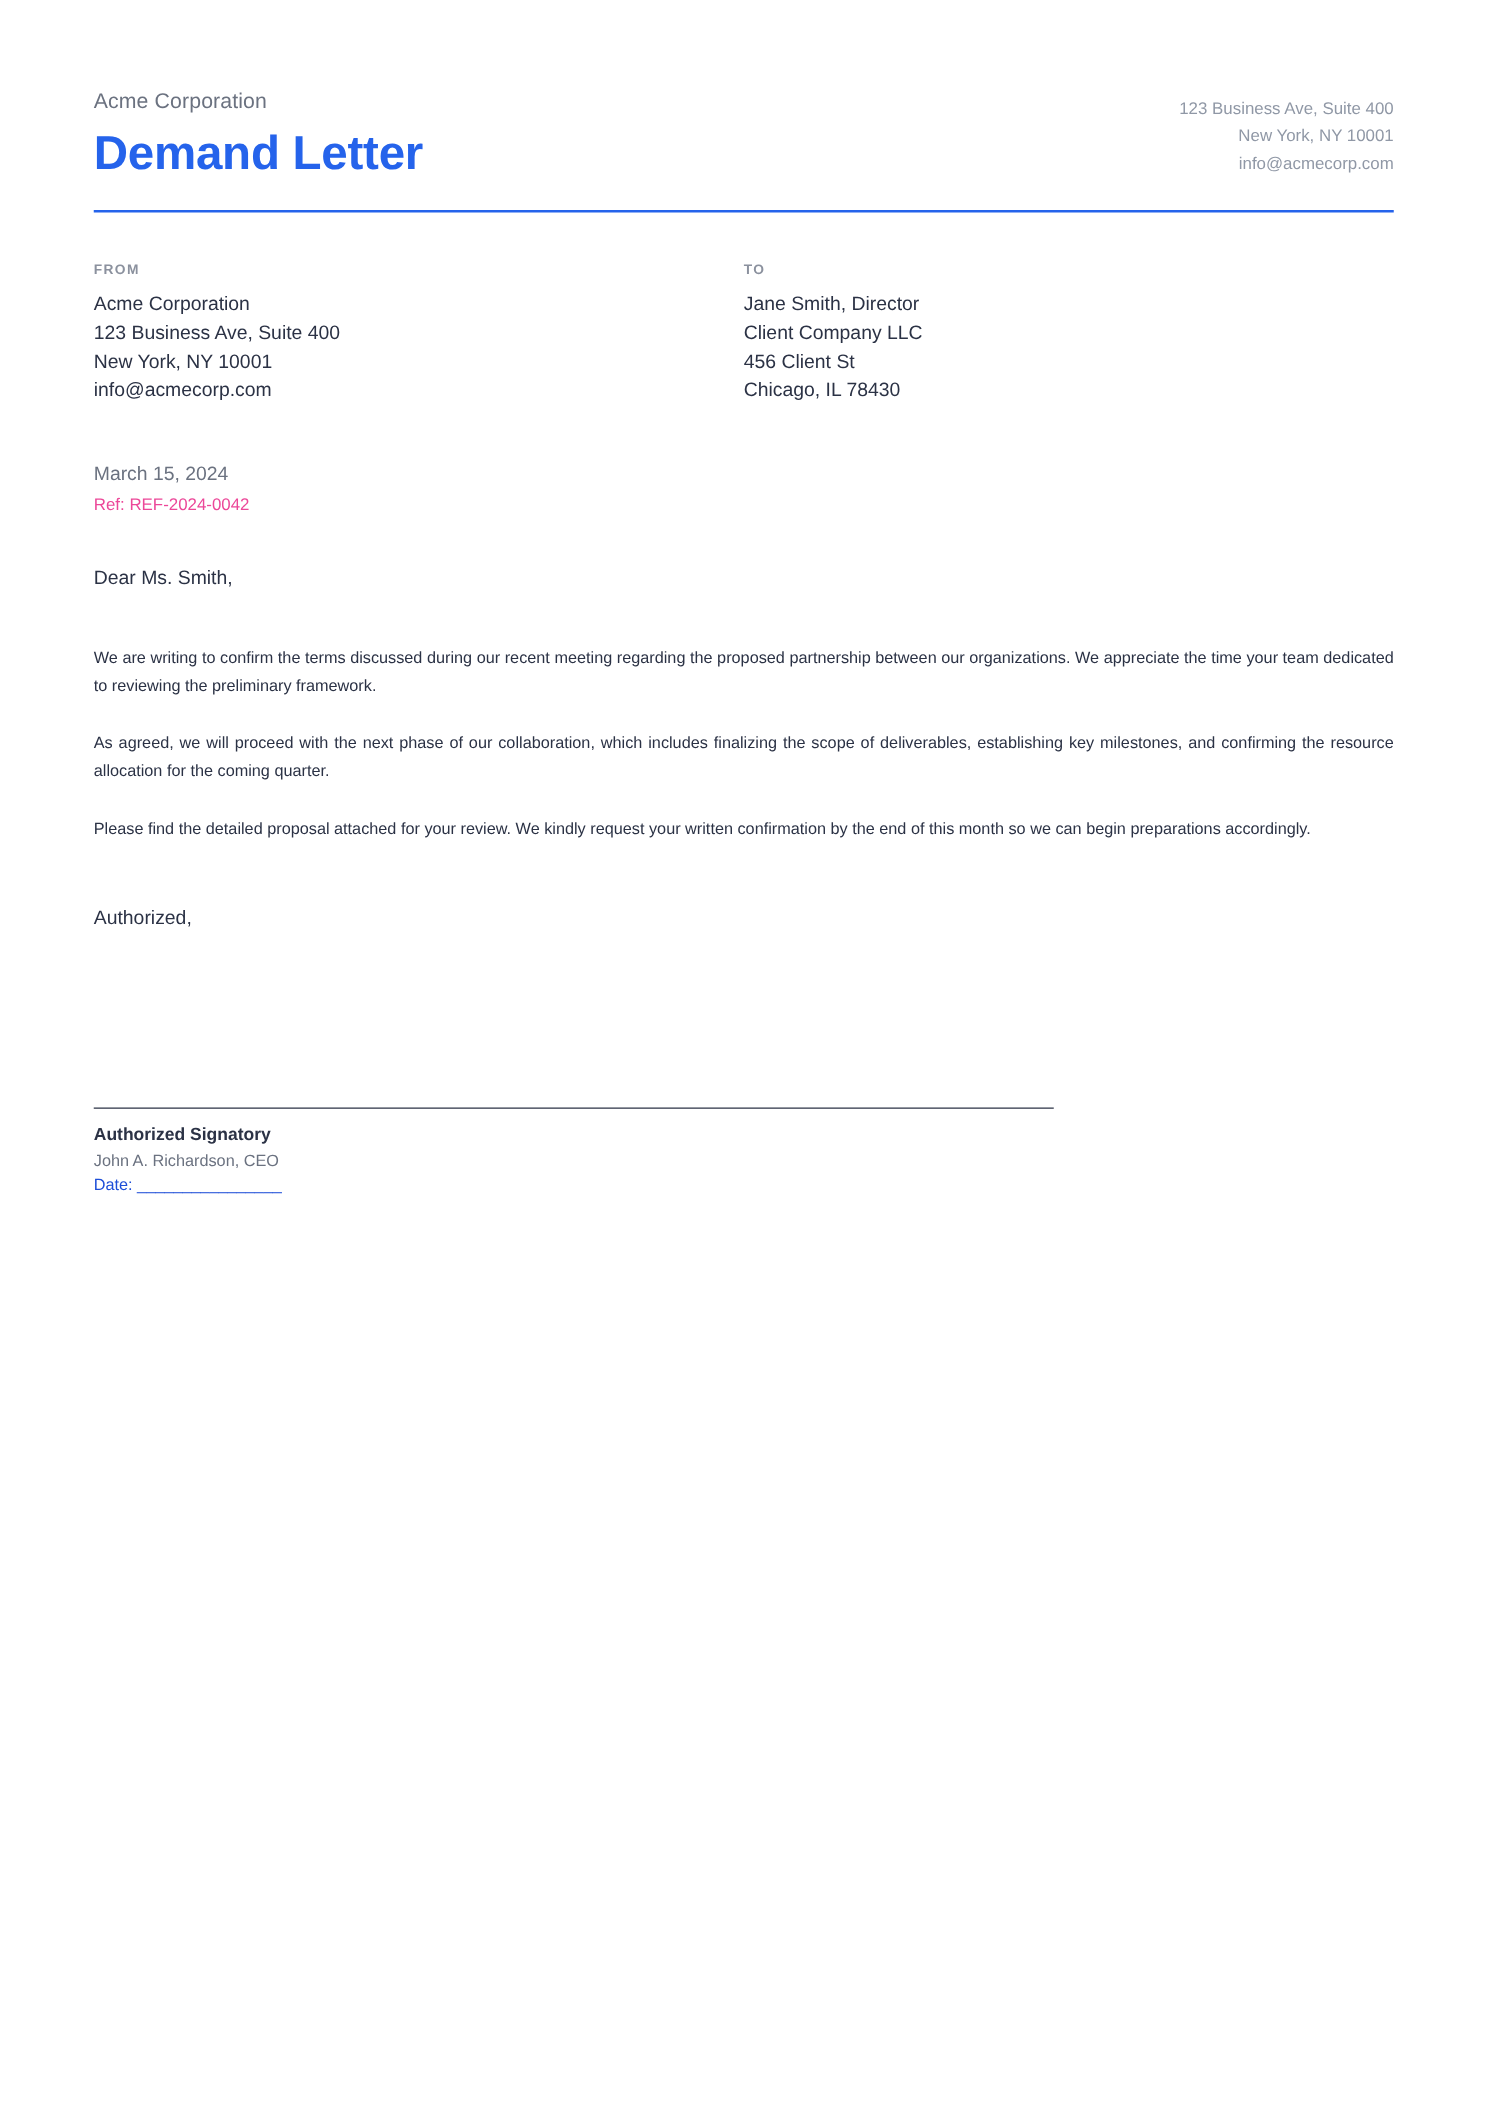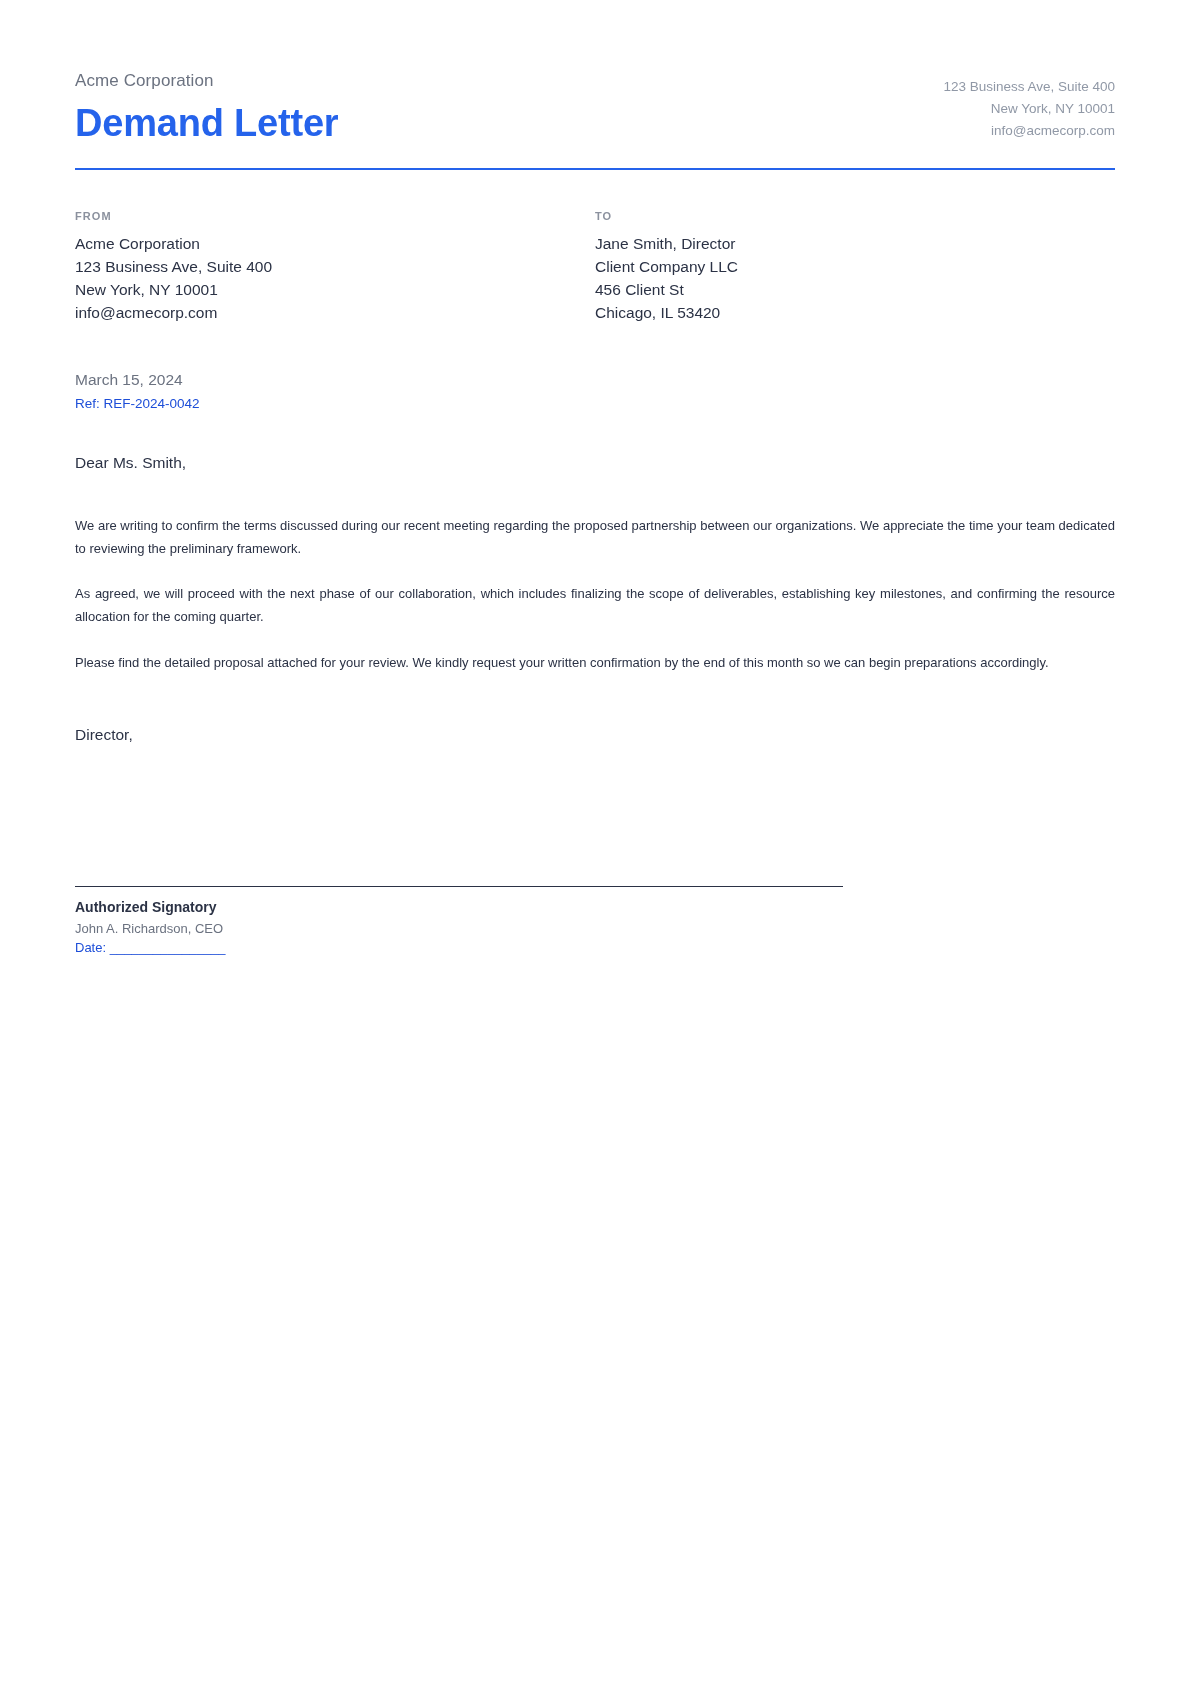--- a/index.html
+++ b/index.html
@@ -91,21 +91,21 @@
     margin-top: 43px;
   }
   .meta-date {
     font-size: 15.5px;
     color: #6b7280;
     line-height: 1.5;
     margin-top: 36px;
   }
   .meta-ref {
     font-size: 13.5px;
-    color: #1d4ed8;
+    color: #ec4899;
     line-height: 1.5;
     margin-top: 3px;
   }
 
   
   .salutation {
     margin-top: 40px;
     font-size: 15.5px;
     color: #2b3245;
   }
@@ -198,38 +198,38 @@
       <div class="addr-line">Acme Corporation</div>
       <div class="addr-line">123 Business Ave, Suite 400</div>
       <div class="addr-line">New York, NY 10001</div>
       <div class="addr-line">info@acmecorp.com</div>
     </div>
     <div class="address-col to">
       <div class="addr-label">TO</div>
       <div class="addr-line">Jane Smith, Director</div>
       <div class="addr-line">Client Company LLC</div>
       <div class="addr-line">456 Client St</div>
-      <div class="addr-line">Chicago, IL 53420</div>
+      <div class="addr-line">Chicago, IL 78430</div>
     </div>
   </div>
 
   <div class="meta-block">
     <div class="meta-date">March 15, 2024</div>
     <div class="meta-ref">Ref: REF-2024-0042</div>
   </div>
 
   <div class="salutation">Dear Ms. Smith,</div>
 
   <div class="body-copy">
     <p>We are writing to confirm the terms discussed during our recent meeting regarding the proposed partnership between our organizations. We appreciate the time your team dedicated to reviewing the preliminary framework.</p>
     <p>As agreed, we will proceed with the next phase of our collaboration, which includes finalizing the scope of deliverables, establishing key milestones, and confirming the resource allocation for the coming quarter.</p>
     <p>Please find the detailed proposal attached for your review. We kindly request your written confirmation by the end of this month so we can begin preparations accordingly.</p>
   </div>
 
-  <div class="closing">Director,</div>
+  <div class="closing">Authorized,</div>
 
   <div class="signature-block">
     <div class="signature-rule"></div>
     <div class="sig-title">Authorized Signatory</div>
     <div class="sig-name">John A. Richardson, CEO</div>
     <div class="sig-date">Date: ________________</div>
   </div>
 
 
 </div>

